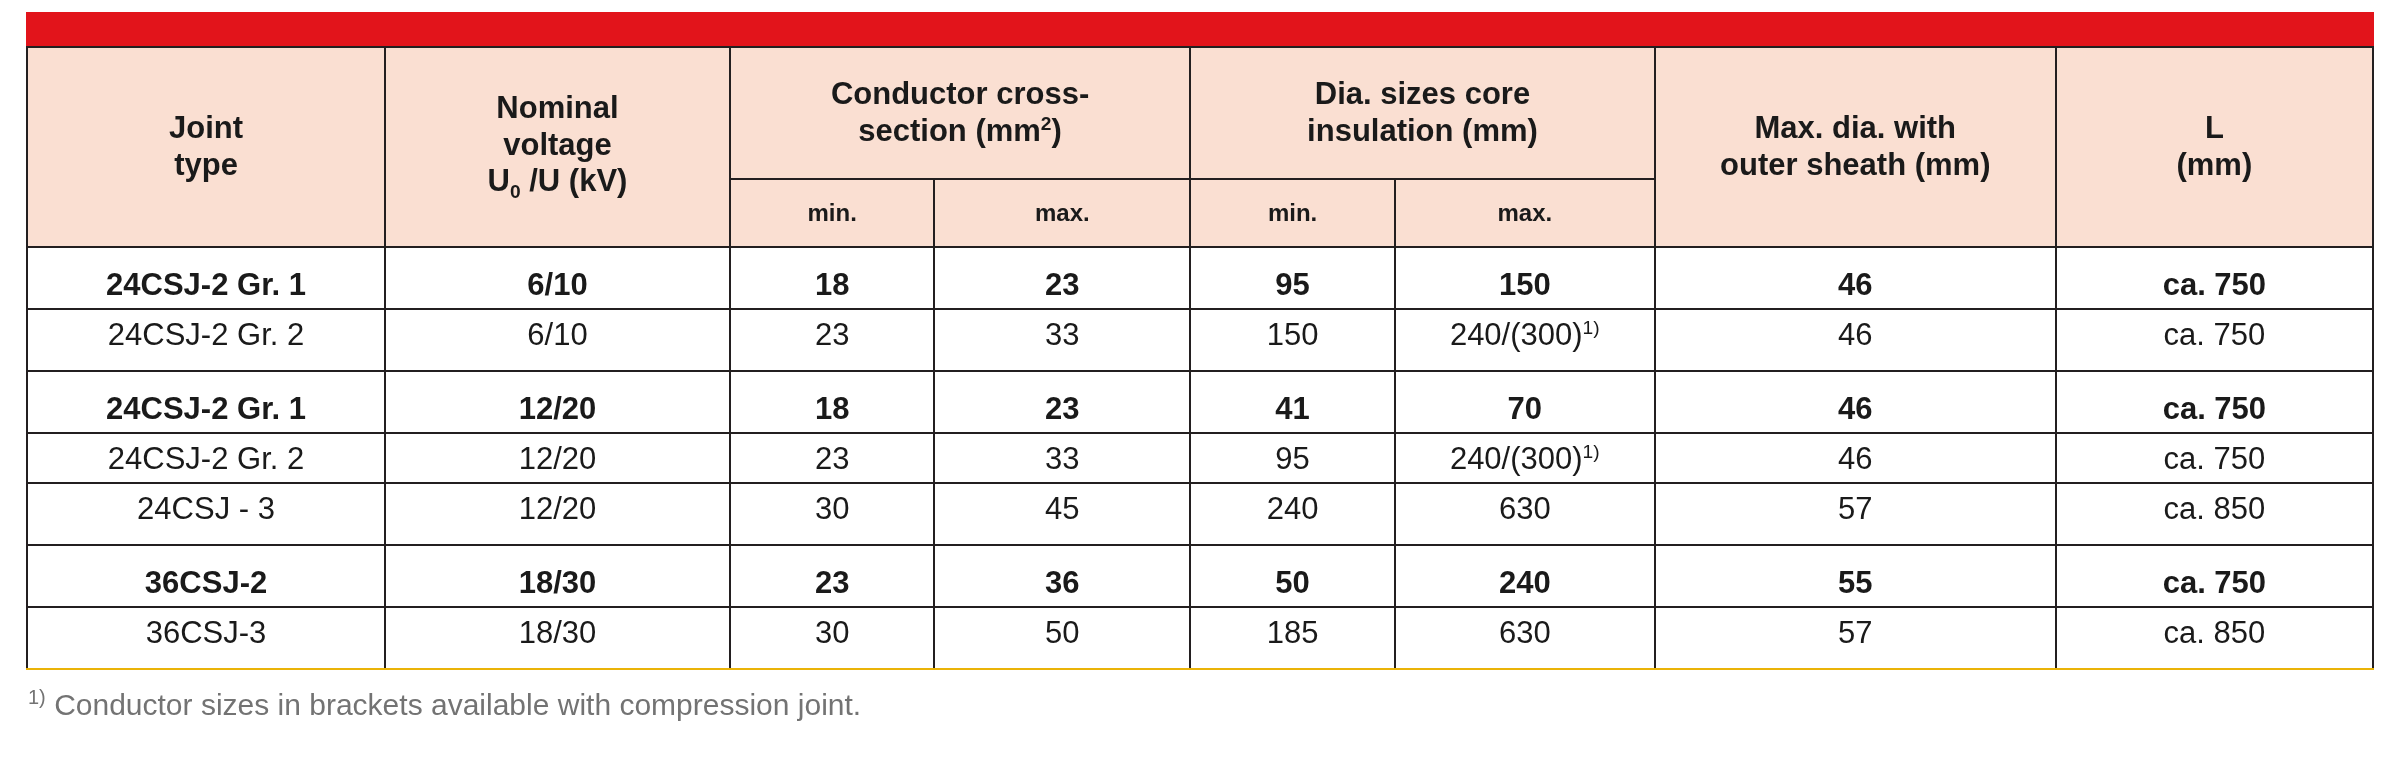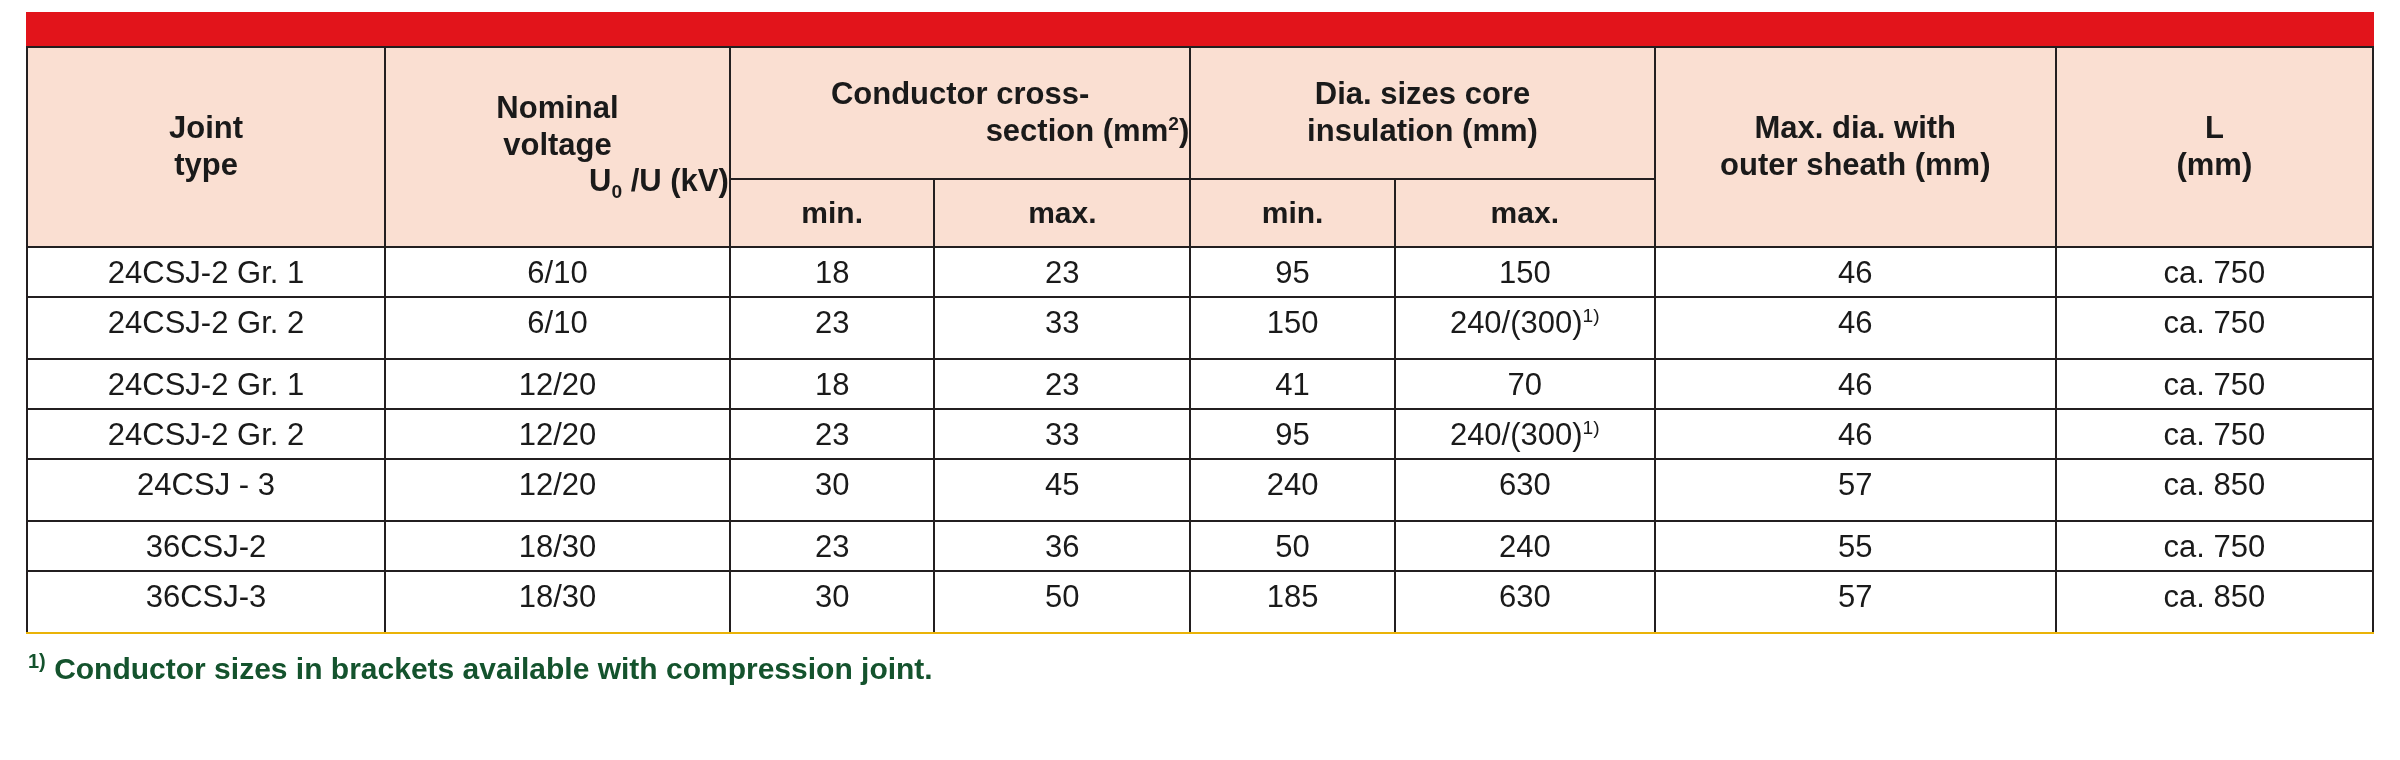--- a/index.html
+++ b/index.html
@@ -44,59 +44,60 @@
     font-weight: bold;
     font-size: 31px;
     line-height: 1.18;
     padding: 6px 8px;
   }
   thead th.tall {
     height: 196px;
   }
   thead th.sub {
     height: 66px;
-    font-size: 30px;
+    font-size: 24px;
   }
   thead th.grouphead {
     height: 130px;
     margin-top: 36px;
   }
   tbody td {
     border-left: 2px solid #231f20;
     border-right: 2px solid #231f20;
     border-top: none;
     border-bottom: none;
     font-size: 31px;
     line-height: 1.0;
     padding: 0;
     height: 48px;
     white-space: nowrap;
   }
   tbody tr.group-first td {
+    padding-top: 12px;
+    font-weight: bold;
   }
   tbody tr.group-last td {
     padding-bottom: 12px;
     border-bottom: 2px solid #231f20;
   }
   tbody tr.group-last.final td {
     border-bottom: 2px solid #eab308;
   }
   .footnote {
     margin-top: 16px;
     font-size: 30px;
-    color: #14532d;
+    color: #737373;
     padding-left: 2px;
-    font-weight: bold;
   }
   .footnote sup {
     font-size: 20px;
   }
   sup { font-size: 0.62em; }
   sub { font-size: 0.62em; }
-  .nowrap { white-space: nowrap; text-align: right; }
+  .nowrap { white-space: nowrap; }
 </style>
 </head>
 <body>
 
 <div class="sheet">
 
   <div class="top-bar"></div>
 
   <table class="spec">
     <colgroup>

